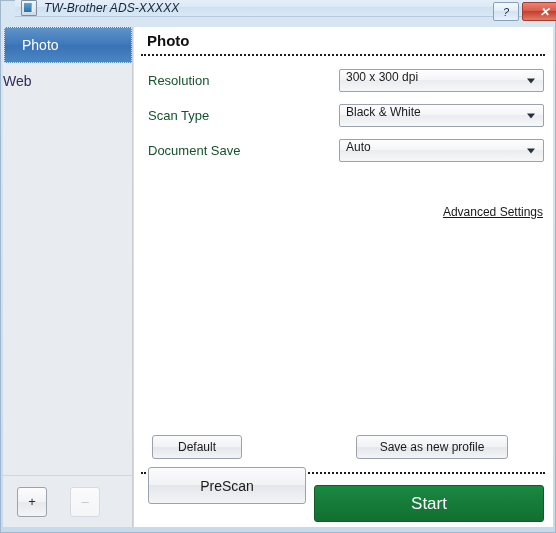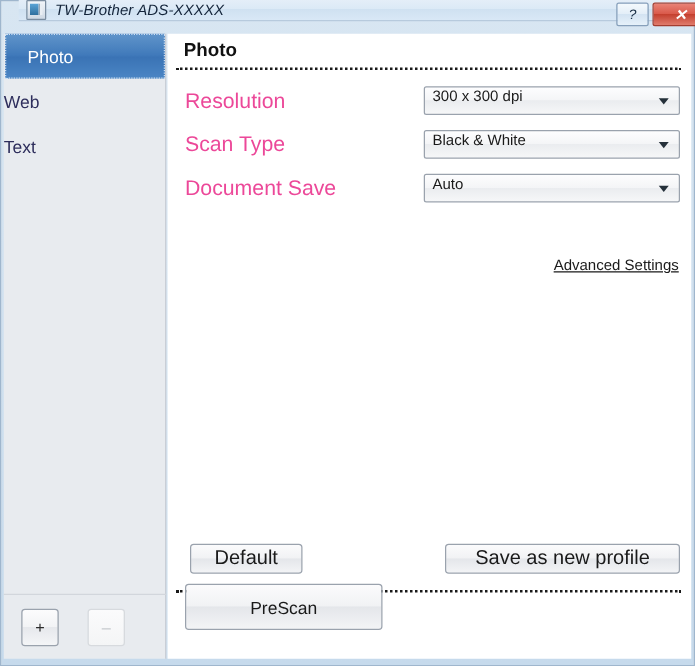--- a/index.html
+++ b/index.html
@@ -219,22 +219,22 @@
   }
   .row {
     position: relative;
     height: 35px;
     display: flex;
     align-items: center;
   }
   .row-label {
     position: absolute;
     left: 14px;
-    font-size: 17px;
-    color: #ec4899;
+    font-size: 13px;
+    color: #14532d;
     white-space: nowrap;
   }
   .combo {
     position: absolute;
     left: 205px;
     width: 205px;
     height: 23px;
     box-sizing: border-box;
     border: 1px solid #9aa2ad;
     border-radius: 2px;
@@ -271,34 +271,34 @@
   
   .btn {
     position: absolute;
     box-sizing: border-box;
     border: 1px solid #9aa2ad;
     border-radius: 3px;
     background: linear-gradient(to bottom, #fbfbfc 0%, #f1f2f4 48%, #e4e6ea 50%, #f3f4f6 100%);
     display: flex;
     align-items: center;
     justify-content: center;
-    font-size: 16px;
+    font-size: 12px;
     color: #1a1a1a;
     cursor: pointer;
   }
   .btn-default {
     left: 18px;
     top: 408px;
     width: 90px;
     height: 24px;
   }
   .btn-saveprofile {
     left: 222px;
     top: 408px;
-    width: 188px;
+    width: 152px;
     height: 24px;
   }
   .btn-prescan {
     left: 14px;
     top: 440px;
     width: 158px;
     height: 37px;
     font-size: 14px;
   }
   .btn-start {
@@ -330,23 +330,20 @@
   <div class="content">
 
     <div class="sidebar">
       <div class="side-list">
         <div class="side-item selected">
           <span>Photo</span>
         </div>
         <div class="side-item">
           <span>Web</span>
         </div>
-        <div class="side-item">
-          <span>Text</span>
-        </div>
       </div>
       <div class="side-footer">
         <div class="sq-btn">+</div>
         <div class="sq-btn disabled">–</div>
       </div>
     </div>
 
     <div class="main">
       <div class="panel-title">Photo</div>
       <div class="dotted-sep sep-top"></div>
@@ -381,16 +378,17 @@
       </div>
 
       <div class="adv-link">Advanced Settings</div>
 
       <div class="btn btn-default">Default</div>
       <div class="btn btn-saveprofile">Save as new profile</div>
 
       <div class="dotted-sep sep-bottom"></div>
 
       <div class="btn btn-prescan">PreScan</div>
+      <div class="btn btn-start">Start</div>
     </div>
 
   </div>
 </div>
 
 </body></html>

